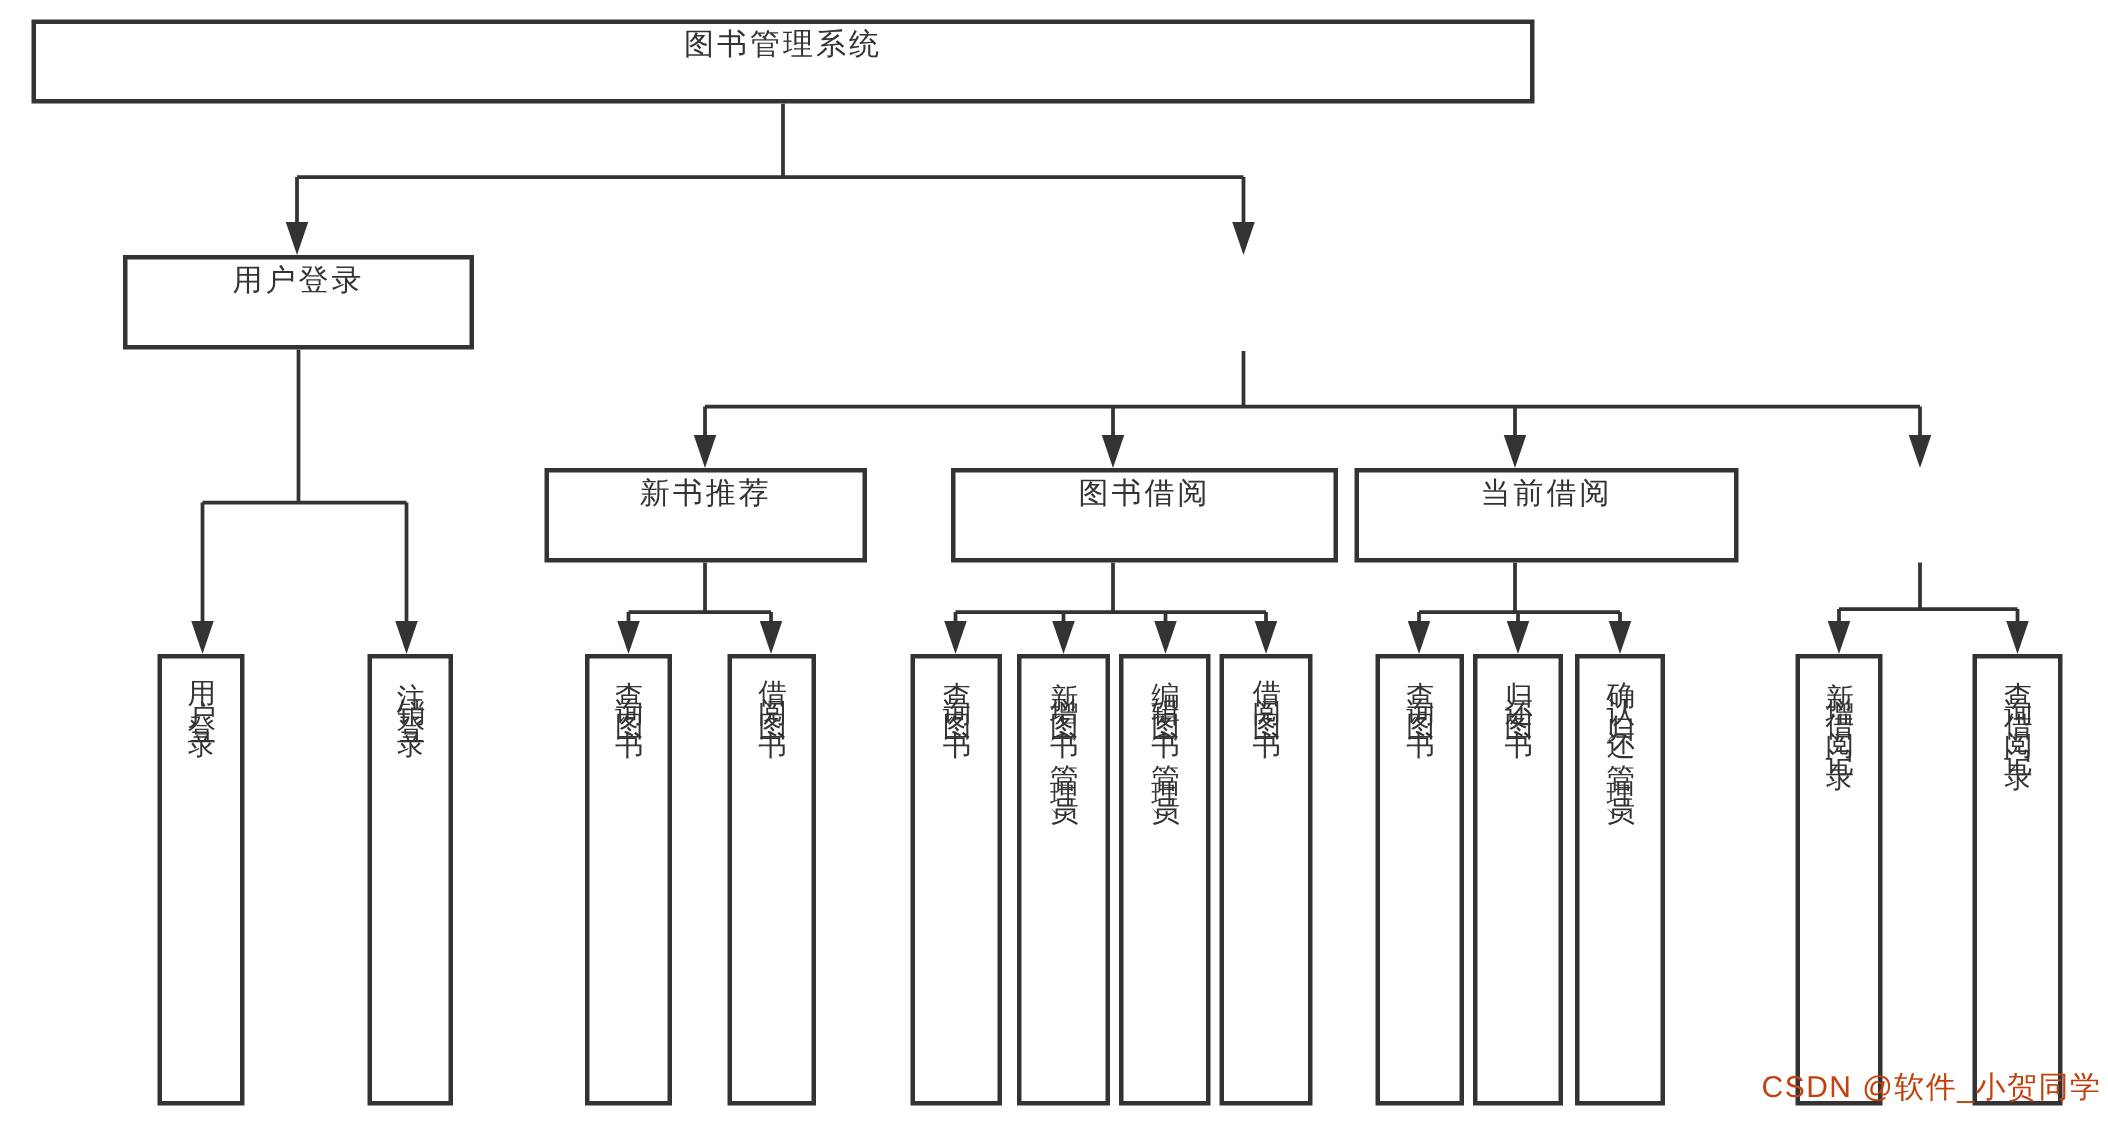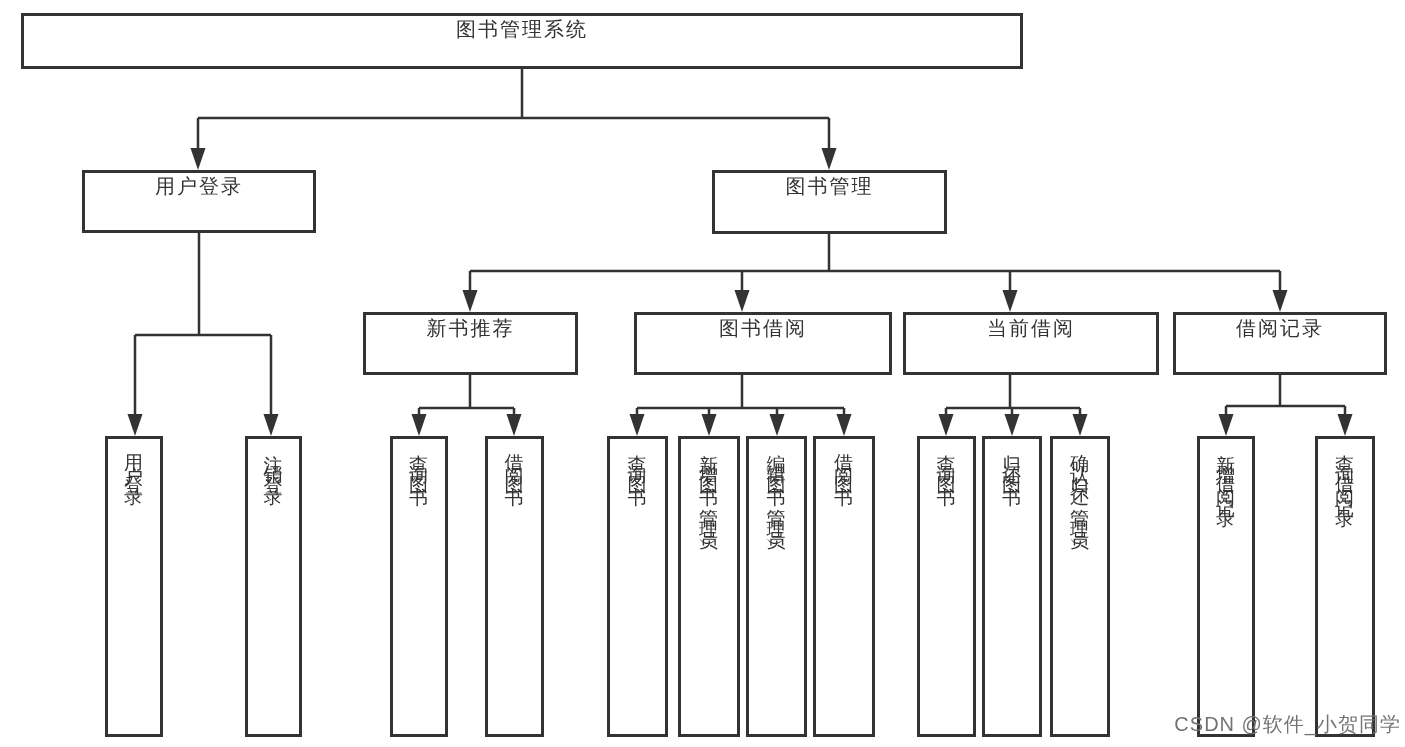--- a/index.html
+++ b/index.html
@@ -13,21 +13,21 @@
     background:#ffffff; display:flex; align-items:flex-start; justify-content:center;
     z-index:2; color:#333333;
   }
   .h .lbl { font-size:20px; letter-spacing:2px; color:#333333; white-space:nowrap; }
   .v .lbl {
     writing-mode:vertical-rl; text-orientation:mixed;
     font-size:19px; letter-spacing:11px; color:#333333; line-height:1;
   }
   .watermark {
     position:absolute; top:711px; right:4px; z-index:5;
-    font-size:20px; letter-spacing:1px; color:#737373; white-space:nowrap;
+    font-size:20px; letter-spacing:1px; color:#c2410c; white-space:nowrap;
   }
 </style>
 </head>
 <body>
 
 <div class="canvas">
 
   <svg class="connectors" width="1405" height="747" viewBox="0 0 1405 747">
     <g stroke="#333333" stroke-width="2.5" fill="none">
       <path d="M522 69 V118 M198 118 H829 M198 118 V150 M829 118 V150"></path>
@@ -61,35 +61,29 @@
     </g>
   </svg>
 
   <div class="node h" style="left:21px;top:13px;width:1002px;height:56px">
     <span class="lbl">图书管理系统</span>
   </div>
 
   <div class="node h" style="left:82px;top:170px;width:234px;height:63px">
     <span class="lbl">用户登录</span>
   </div>
-  <div class="node h" style="left:712px;top:170px;width:235px;height:64px">
-    <span class="lbl">图书管理</span>
-  </div>
 
   <div class="node h" style="left:363px;top:312px;width:215px;height:63px">
     <span class="lbl">新书推荐</span>
   </div>
   <div class="node h" style="left:634px;top:312px;width:258px;height:63px">
     <span class="lbl">图书借阅</span>
   </div>
   <div class="node h" style="left:903px;top:312px;width:256px;height:63px">
     <span class="lbl">当前借阅</span>
-  </div>
-  <div class="node h" style="left:1173px;top:312px;width:214px;height:63px">
-    <span class="lbl">借阅记录</span>
   </div>
 
   <div class="node v" style="left:105px;top:436px;width:58px;height:301px">
     <span class="lbl">用户登录</span>
   </div>
   <div class="node v" style="left:245px;top:436px;width:57px;height:301px">
     <span class="lbl">注销登录</span>
   </div>
 
   <div class="node v" style="left:390px;top:436px;width:58px;height:301px">

